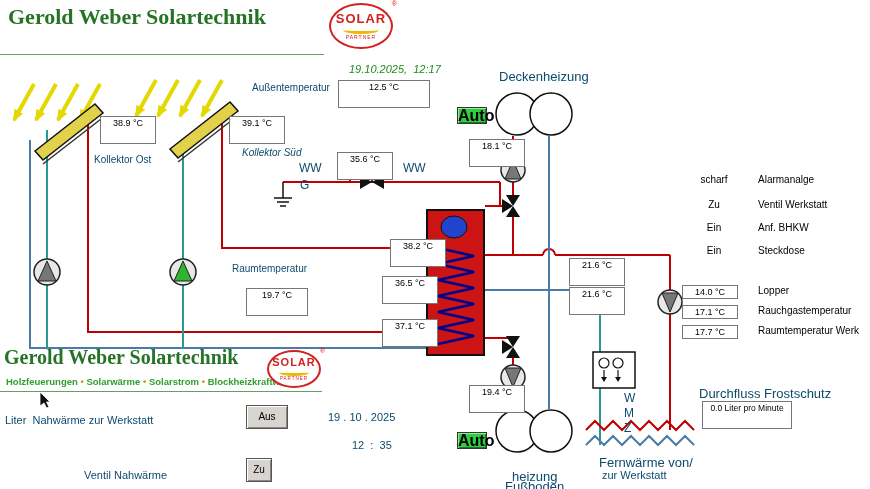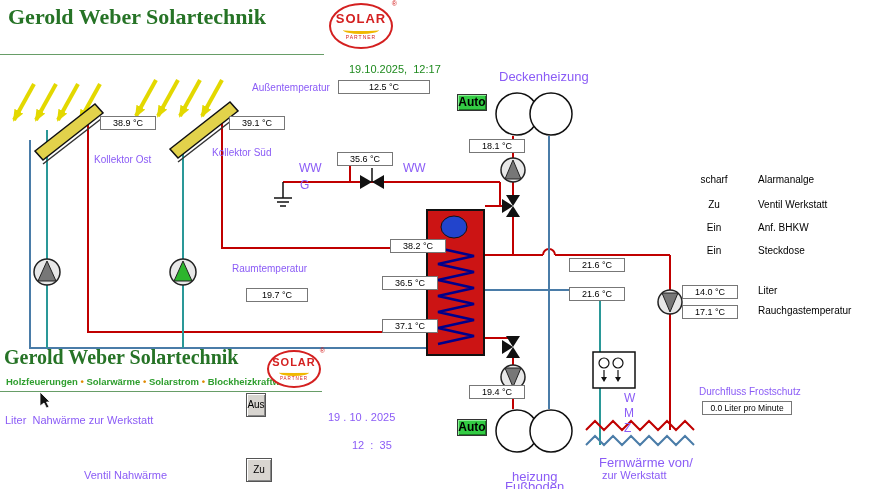--- a/index.html
+++ b/index.html
@@ -12,40 +12,40 @@
 
   
   .p { fill: none; stroke-width: 2; }
   .hot  { stroke: var(--pipe-hot,  #c00000); }
   .cold { stroke: var(--pipe-cold, #4a7ca8); }
   .teal { stroke: var(--pipe-teal, #2a9898); }
   .panel { fill: var(--panel-yellow, #e2d24b); stroke: #111; stroke-width: 1.5; }
   .ray { stroke: var(--ray-yellow, #e3d800); stroke-width: 4; }
 
   
-  .lbl, .lbl-md, .lbl-ctl { position: absolute; white-space: pre; color: #8b5cf6; }
+  .lbl, .lbl-md, .lbl-ctl { position: absolute; white-space: pre; color: #0c4a6e; }
   .lbl { font-size: 10px; }
   .lbl-md { font-size: 12px; }
   .lbl-ctl { font-size: 11px; }
-  .green-txt { color: var(--datetime-green, #1f8a1f); font-size: 11px; }
+  .green-txt { color: var(--datetime-green, #1f8a1f); font-size: 11px; font-style: italic; }
 
   .tbox {
-    position: absolute; height: 14px; background: #fff; border: 1px solid #777;
+    position: absolute; height: 28px; background: #fff; border: 1px solid #777;
     font-size: 9px; line-height: 12px; text-align: center; white-space: nowrap;
   }
 
   .btn3d {
     position: absolute; background: #d8d5d0; border: 1px solid #555;
     box-shadow: inset 1px 1px 0 #fff, inset -1px -1px 0 #888;
     font-size: 10px; text-align: center; color: #000; cursor: default;
   }
   .autobtn {
     position: absolute; background: var(--auto-green, #33cc44); border: 1px solid #333;
     box-shadow: inset 1px 1px 0 #8aef95, inset -1px -1px 0 #1a7a24;
-    font-size: 12px; font-weight: bold; text-align: center; color: #000; cursor: default;
+    font-size: 16px; font-weight: bold; text-align: center; color: #000; cursor: default; margin-top: 13px;
   }
 
   
   .hdr-title { position: absolute; font-family: "Liberation Serif", serif; font-weight: bold;
                color: var(--brand-green, #267326); white-space: nowrap; }
   .hdr-sub { position: absolute; font-weight: bold; color: var(--subtitle-green, #2e9e2e); white-space: nowrap; }
   .hdr-sub .bullet { color: var(--bullet-orange, #e08a00); }
   .hdr-line { position: absolute; height: 1px; background: var(--brand-green, #267326); opacity: .7; }
 
   
@@ -225,21 +225,21 @@
     <span class="reg">®</span>
   </div>
 
   <div class="lbl green-txt" style="left:349px; top:63px;">19.10.2025,  12:17</div>
   <div class="lbl" style="left:252px; top:82px;">Außentemperatur</div>
   <div class="tbox" style="left:338px; top:80px; width:92px;">12.5 °C</div>
 
   <div class="tbox" style="left:100px; top:116px; width:56px;">38.9 °C</div>
   <div class="tbox" style="left:229px; top:116px; width:56px;">39.1 °C</div>
   <div class="lbl" style="left:94px; top:154px;">Kollektor Ost</div>
-  <div class="lbl" style="left:212px; top:147px;">Kollektor Süd</div>
+  <div class="lbl" style="left:242px; top:147px;font-style:italic;">Kollektor Süd</div>
 
   <div class="lbl-md" style="left:499px; top:69px; font-size:13px;">Deckenheizung</div>
   <div class="autobtn" style="left:457px; top:94px; width:30px; height:17px; line-height:15px;">Auto</div>
   <div class="tbox" style="left:469px; top:139px; width:56px;">18.1 °C</div>
 
   <div class="lbl-md" style="left:299px; top:161px;">WW</div>
   <div class="lbl-md" style="left:300px; top:178px;">G</div>
   <div class="lbl-md" style="left:403px; top:161px;">WW</div>
   <div class="tbox" style="left:337px; top:152px; width:56px;">35.6 °C</div>
 
@@ -264,25 +264,29 @@
   <div class="srow" style="top:222px;">
     <span class="state">Ein</span>
     <span class="label">Anf. BHKW</span>
   </div>
   <div class="srow" style="top:245px;">
     <span class="state">Ein</span>
     <span class="label">Steckdose</span>
   </div>
   <div class="srow" style="top:285px;">
     <span class="state boxed">14.0 °C</span>
-    <span class="label">Liter</span>
+    <span class="label">Lopper</span>
   </div>
   <div class="srow" style="top:305px;">
     <span class="state boxed">17.1 °C</span>
     <span class="label">Rauchgastemperatur</span>
+  </div>
+  <div class="srow" style="top:325px;">
+    <span class="state boxed">17.7 °C</span>
+    <span class="label">Raumtemperatur Werk</span>
   </div>
 
   <div class="hdr-title" style="left:4px; top:346px; font-size:20px;">Gerold Weber Solartechnik</div>
   <div class="hdr-sub" style="left:6px; top:376px; font-size:9.5px;">
     <span>Holzfeuerungen</span>
     <span class="bullet">•</span>
     <span>Solarwärme</span>
     <span class="bullet">•</span>
     <span>Solarstrom</span>
     <span class="bullet">•</span>
@@ -292,34 +296,34 @@
   <div class="logo" style="left:267px; top:350px; width:54px; height:38px;">
     <div class="oval">
       <span class="solar" style="font-size:11px;">SOLAR</span>
       <div class="swoosh" style="width:30px; height:7px;"></div>
       <span class="partner" style="font-size:4.5px;">PARTNER</span>
     </div>
     <span class="reg">®</span>
   </div>
 
   <div class="lbl-ctl" style="left:5px; top:414px;">Liter  Nahwärme zur Werkstatt</div>
-  <div class="btn3d" style="left:246px; top:393px; width:20px; height:24px; line-height:22px;">Aus</div>
+  <div class="btn3d" style="left:246px; top:405px; width:42px; height:24px; line-height:22px;">Aus</div>
   <div class="lbl-ctl" style="left:84px; top:469px;">Ventil Nahwärme</div>
   <div class="btn3d" style="left:246px; top:458px; width:26px; height:24px; line-height:22px;">Zu</div>
 
   <div class="lbl-ctl" style="left:328px; top:411px;">19 . 10 . 2025</div>
   <div class="lbl-ctl" style="left:352px; top:439px;">12  :  35</div>
 
   <div class="autobtn" style="left:457px; top:419px; width:30px; height:17px; line-height:15px;">Auto</div>
   <div class="tbox" style="left:469px; top:385px; width:56px;">19.4 °C</div>
   <div class="lbl-md" style="left:505px; top:455px; font-size:13px;margin-top:24px;">Fußboden</div>
   <div class="lbl-md" style="left:512px; top:469px; font-size:13px;">heizung</div>
 
   <div class="lbl-md" style="left:624px; top:391px;">W</div>
   <div class="lbl-md" style="left:624px; top:406px;">M</div>
   <div class="lbl-md" style="left:624px; top:421px;">Z</div>
   <div class="lbl-md" style="left:599px; top:455px; font-size:13px;">Fernwärme von/</div>
   <div class="lbl-md" style="left:602px; top:469px; font-size:11px;">zur Werkstatt</div>
 
-  <div class="lbl" style="left:699px; top:386px; font-size:10px;">Durchfluss Frostschutz</div>
+  <div class="lbl" style="left:699px; top:386px; font-size:13px;">Durchfluss Frostschutz</div>
   <div class="tbox" style="left:702px; top:401px; width:90px; font-size:8.5px;">0.0 Liter pro Minute</div>
 
 </div>
 
 </body></html>

